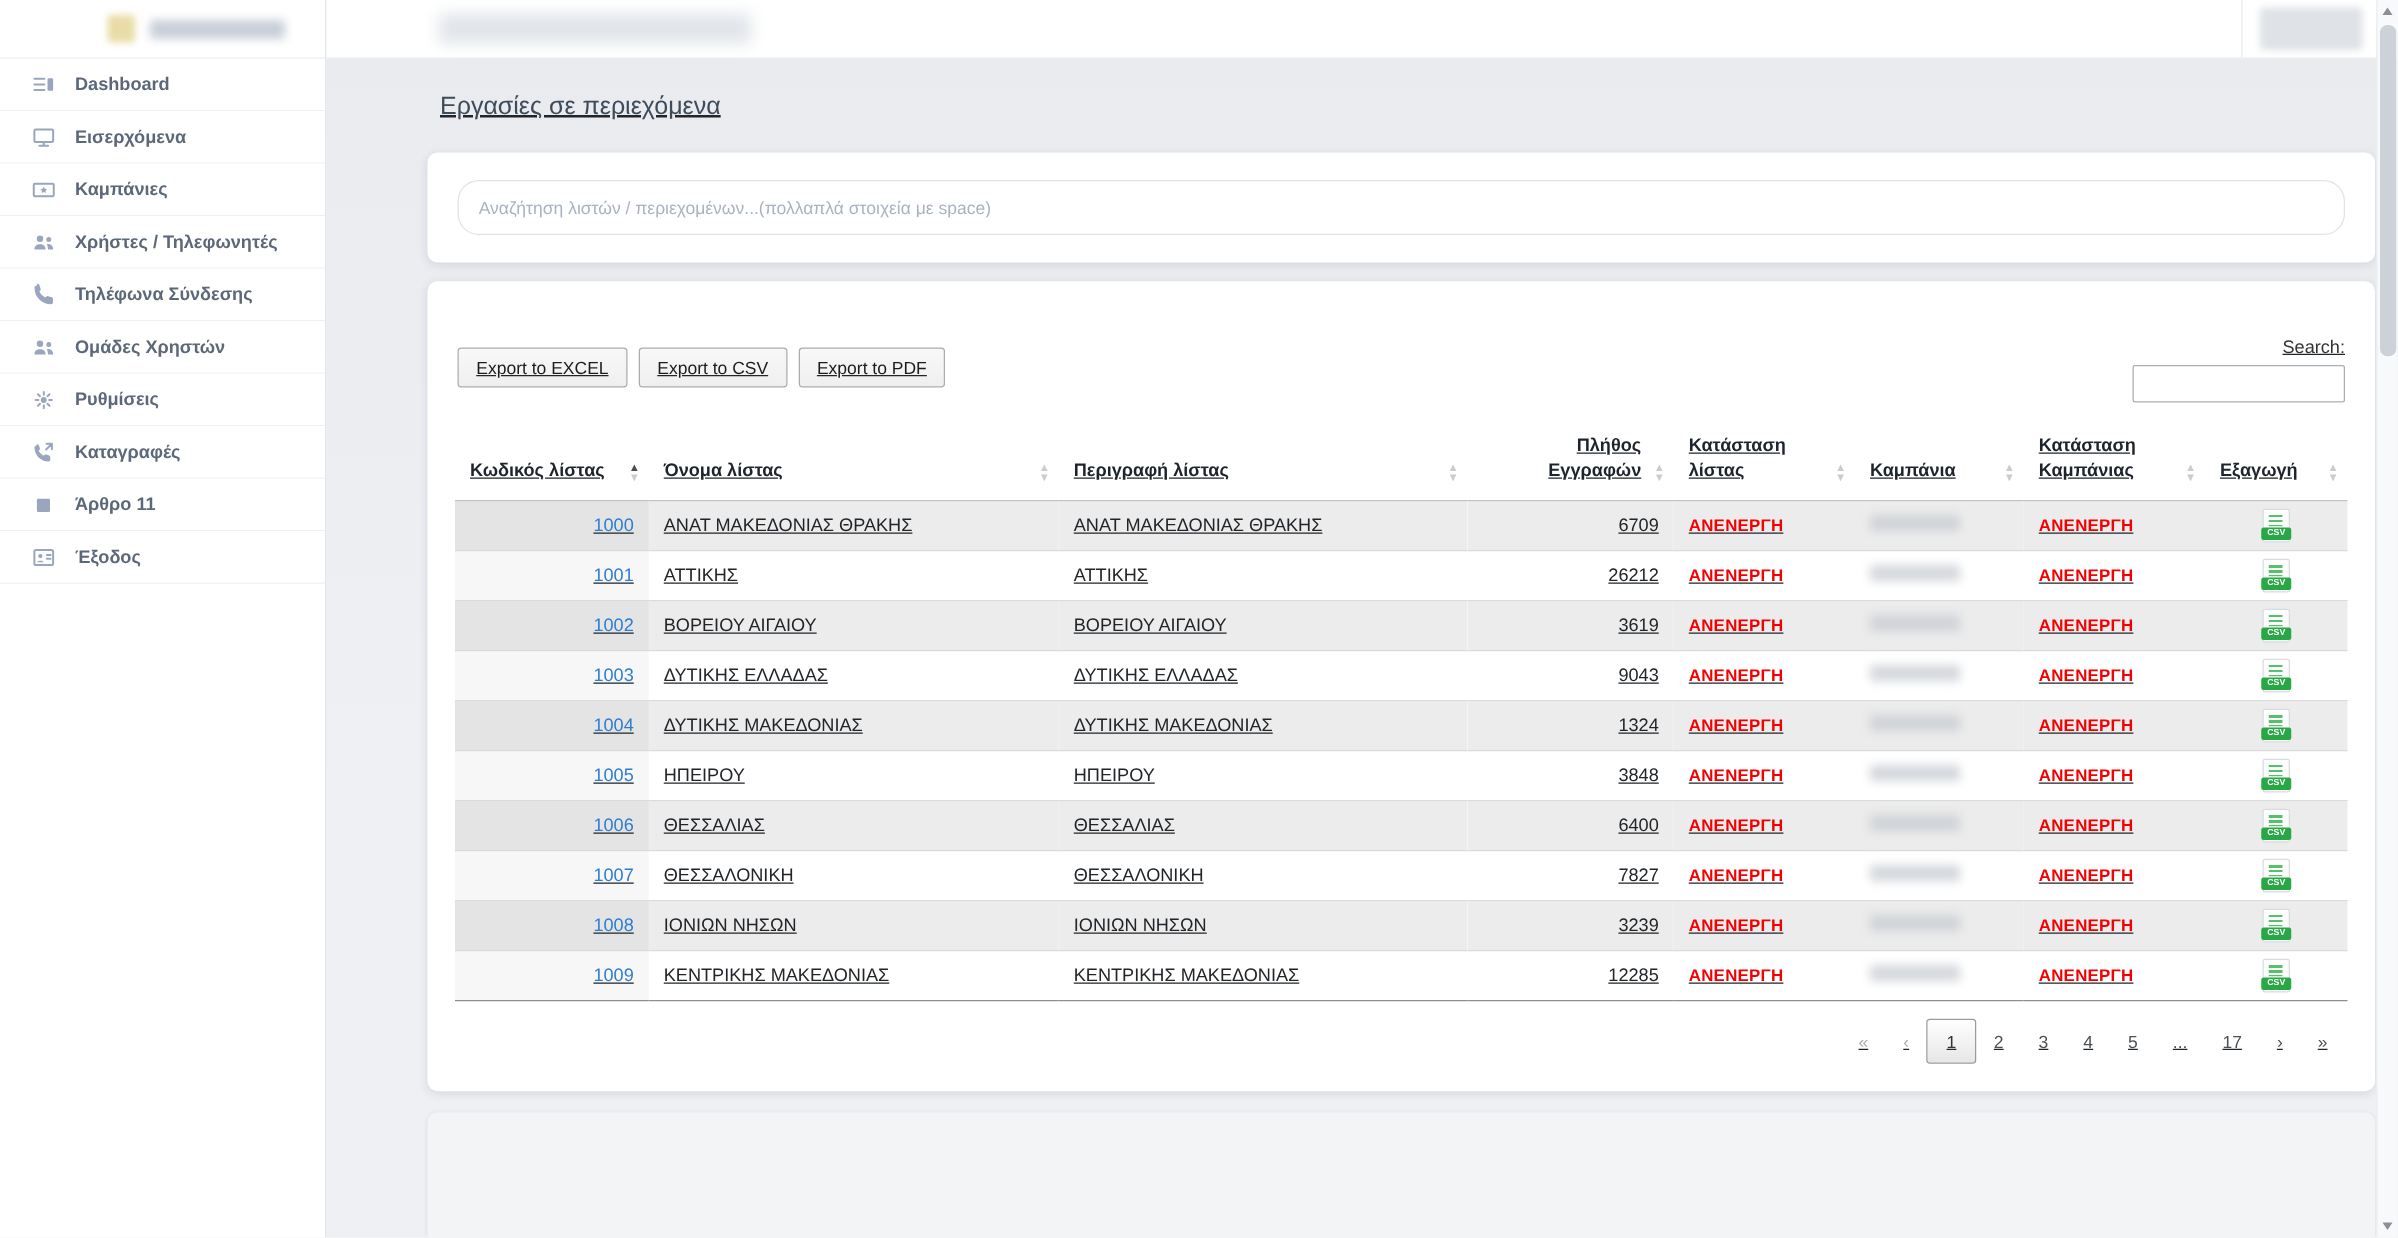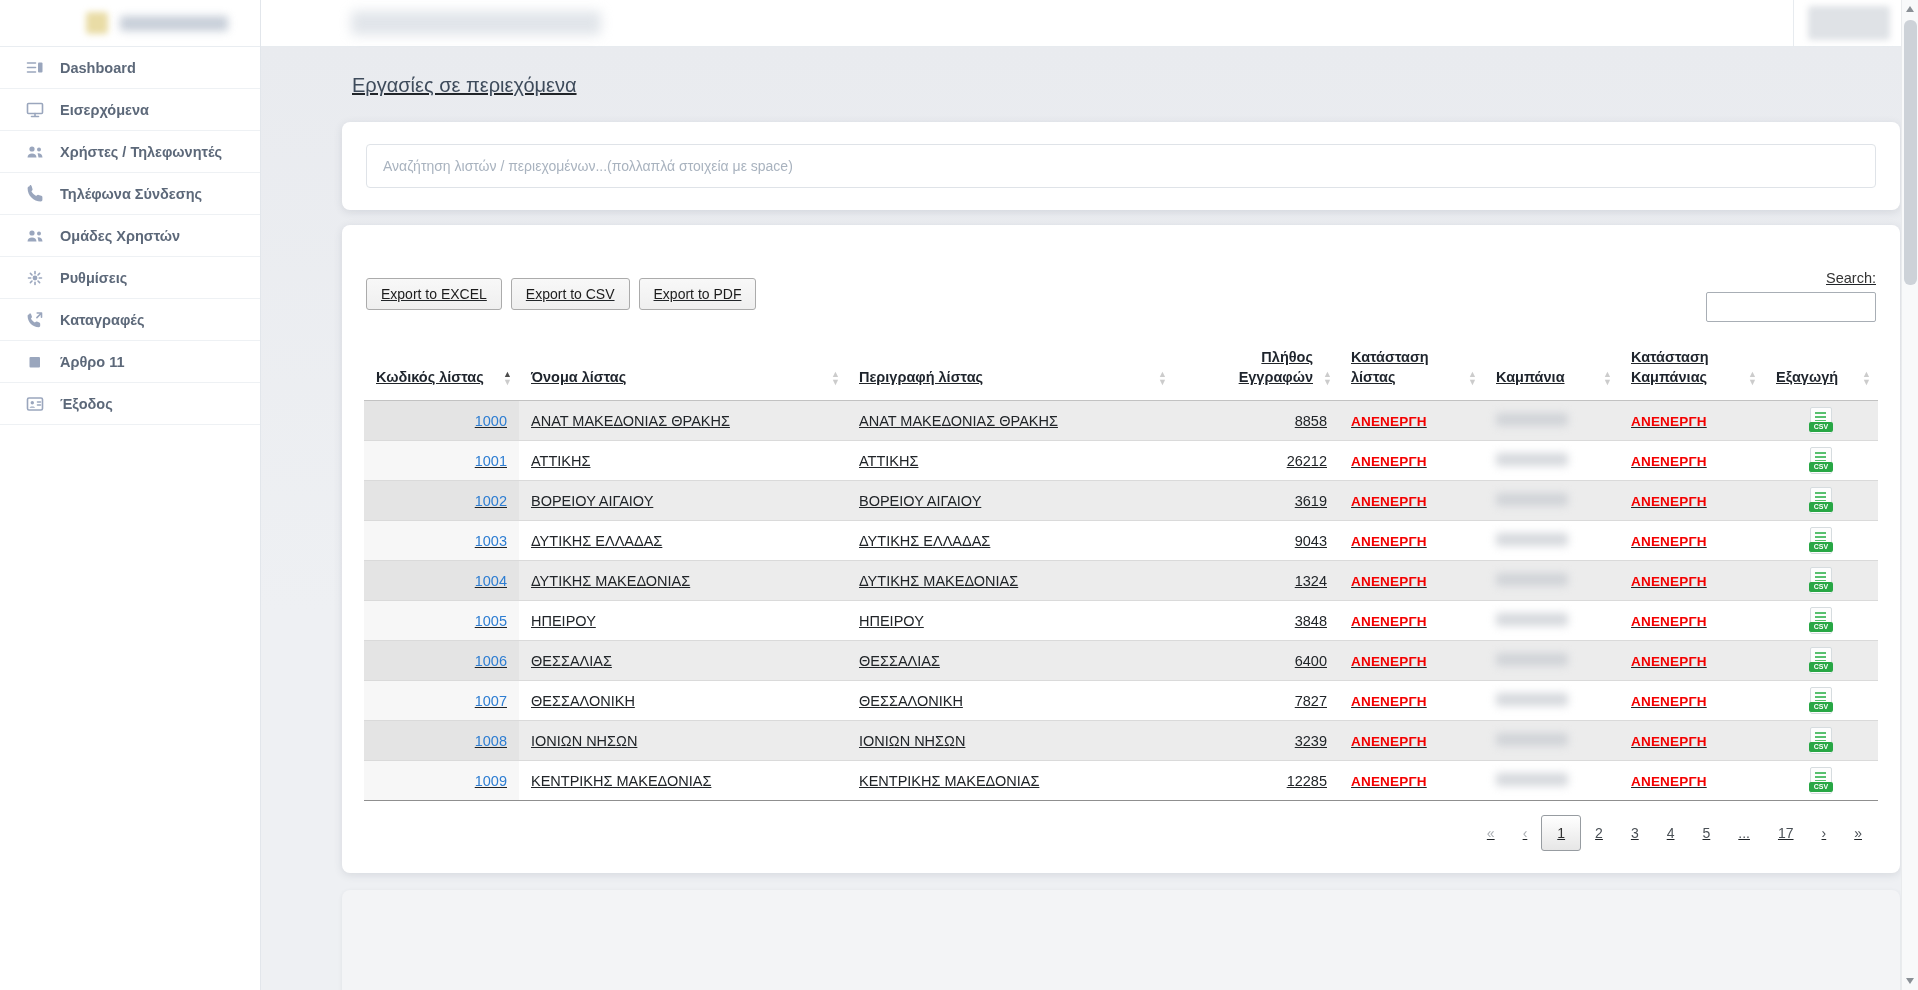--- a/index.html
+++ b/index.html
@@ -27,21 +27,21 @@
   .topbar-right { height:100%; display:flex; align-items:center; padding:0 28px 0 14px; border-left:1px solid #e7ebef; }
   .user-blur { width:82px; height:34px; background:#dfe2e6; border-radius:3px; filter:blur(3px); }
 
   .content { flex:1; padding:0 18px 0 81px; background:linear-gradient(180deg,#e9ebef 0%,#eef0f3 60%); overflow:hidden;text-decoration:underline; }
   .page-title { font-size:20px; font-weight:400; color:#3e4b5b; margin:27px 0 25px 10px; }
 
   .card { background:#fff; border-radius:8px; box-shadow:0 2px 8px rgba(55,65,85,.13); }
 
   
   .search-card { padding:22px 24px; margin-bottom:15px; }
-  .filter-input { width:100%; height:44px; border:1px solid #dfe3e8; border-radius:4px; padding:0 16px;
+  .filter-input { width:100%; height:44px; border:1px solid #dfe3e8; border-radius:17px; padding:0 16px;
                   font-size:14px; color:#444; font-family:inherit; outline:none; }
   .filter-input::placeholder { color:#a9b3bf; }
 
   
   .table-card { padding:18px 22px 16px; }
   .dt-toolbar { display:flex; justify-content:space-between; align-items:flex-end; margin:27px 2px 18px; }
   .export-buttons { display:flex; gap:9px; margin-bottom:12px; }
   .btn { background:linear-gradient(#f8f8f8,#efefef); border:1px solid #ababab; border-radius:3px;
          padding:7px 14px; font-size:14px; color:#1c1c1c; font-family:inherit; cursor:pointer; }
   .dt-search { text-align:right; font-size:14.5px; color:#333; }
@@ -117,20 +117,29 @@
             <svg width="20" height="20" viewBox="0 0 20 20">
               <rect x="2.5" y="3.5" width="15" height="10" rx="1" fill="none" stroke="currentColor" stroke-width="1.6" stroke-linecap="round" stroke-linejoin="round"></rect>
               <path d="M10 13.5v3M6.5 16.5h7" fill="none" stroke="currentColor" stroke-width="1.6" stroke-linecap="round" stroke-linejoin="round"></path>
             </svg>
           </span>
           <span>Εισερχόμενα</span>
         </div>
         <div class="side-item">
           <span class="icon">
             <svg width="20" height="20" viewBox="0 0 20 20">
+              <rect x="2" y="5" width="16" height="10" rx="1" fill="none" stroke="currentColor" stroke-width="1.6" stroke-linecap="round" stroke-linejoin="round"></rect>
+              <path d="M10 7.2l.85 1.7 1.9.3-1.35 1.35.3 1.9L10 11.6l-1.7.85.3-1.9-1.35-1.35 1.9-.3z" fill="currentColor"></path>
+            </svg>
+          </span>
+          <span>Καμπάνιες</span>
+        </div>
+        <div class="side-item">
+          <span class="icon">
+            <svg width="20" height="20" viewBox="0 0 20 20">
               <circle cx="7" cy="7" r="2.6" fill="currentColor"></circle>
               <path d="M2.5 15.5c0-2.6 2-4.1 4.5-4.1s4.5 1.5 4.5 4.1z" fill="currentColor"></path>
               <circle cx="14" cy="7.6" r="2" fill="currentColor"></circle>
               <path d="M12.6 11.2c2.4-.3 4.9 1.1 4.9 4.3h-4z" fill="currentColor"></path>
             </svg>
           </span>
           <span>Χρήστες / Τηλεφωνητές</span>
         </div>
         <div class="side-item">
           <span class="icon">
@@ -265,21 +274,21 @@
                     <span class="">▲</span>
                     <span class="">▼</span>
                   </span></th>
               </tr>
             </thead>
           <tbody id="dt-body">
               <tr class="odd">
                 <td class="code-cell sorted"><a class="code-link">1000</a></td>
                 <td>ΑΝΑΤ ΜΑΚΕΔΟΝΙΑΣ ΘΡΑΚΗΣ</td>
                 <td>ΑΝΑΤ ΜΑΚΕΔΟΝΙΑΣ ΘΡΑΚΗΣ</td>
-                <td class="num">8858</td>
+                <td class="num">6709</td>
                 <td><span class="status">ΑΝΕΝΕΡΓΗ</span></td>
                 <td><span class="blur-chip"></span></td>
                 <td><span class="status">ΑΝΕΝΕΡΓΗ</span></td>
                 <td class="export-cell"><span class="csv-icon"><span class="lines"></span><span class="tag">CSV</span></span></td>
               </tr>
               <tr class="even">
                 <td class="code-cell sorted"><a class="code-link">1001</a></td>
                 <td>ΑΤΤΙΚΗΣ</td>
                 <td>ΑΤΤΙΚΗΣ</td>
                 <td class="num">26212</td>

